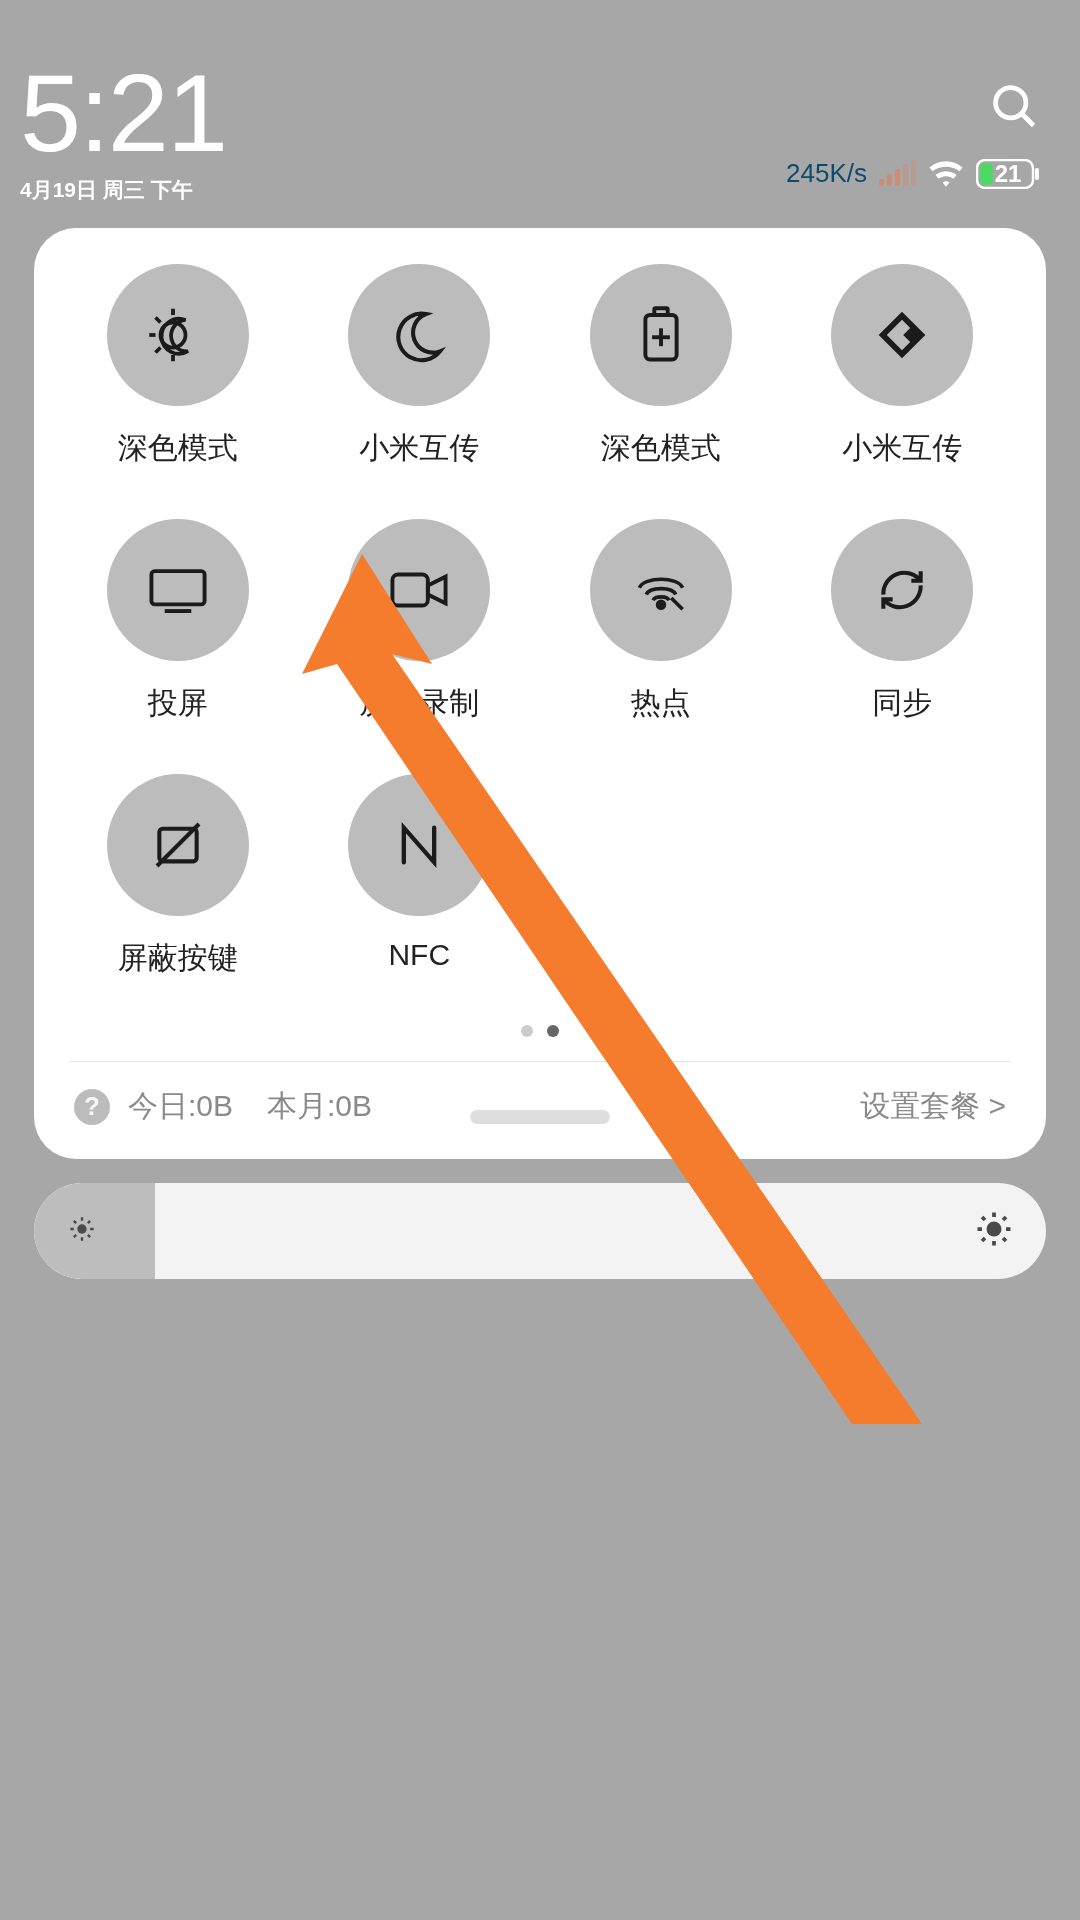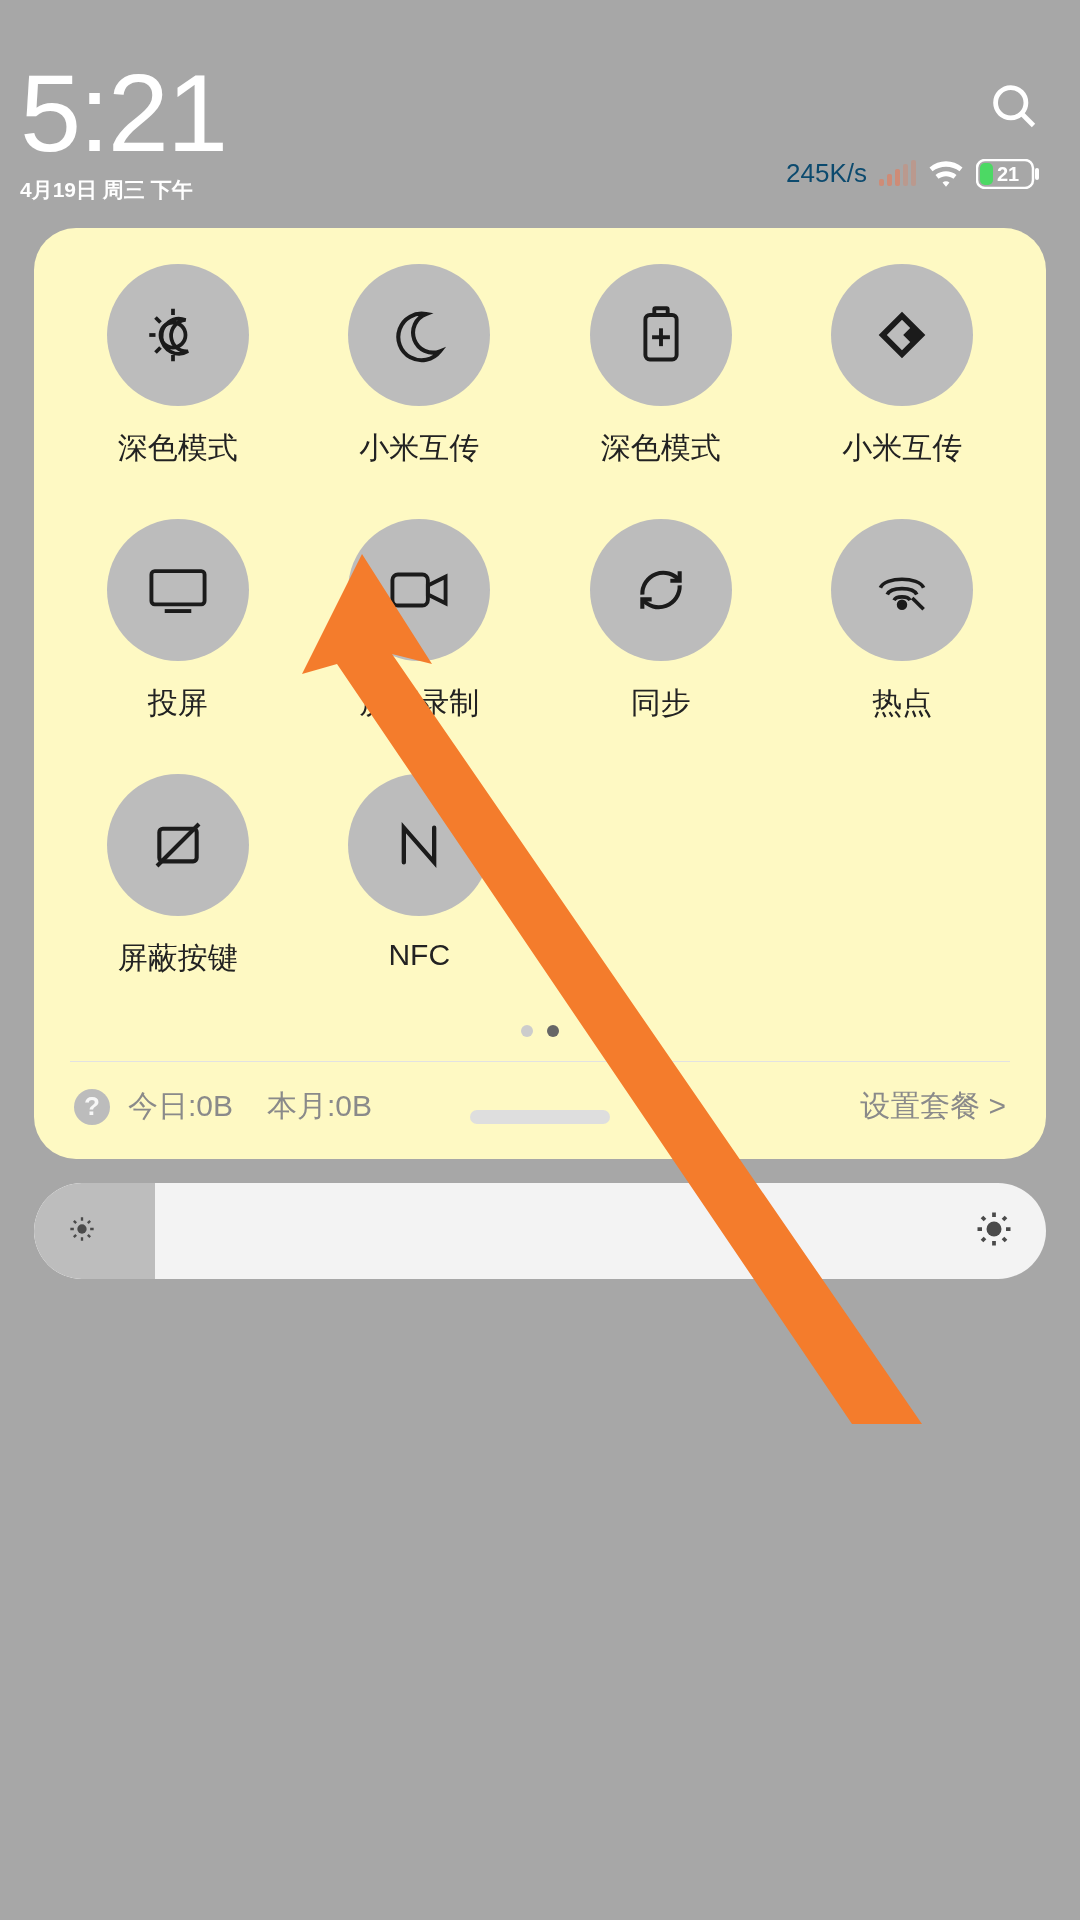--- a/index.html
+++ b/index.html
@@ -45,24 +45,24 @@
   .speed { color: #0c4a6e; font-size: 26px; font-weight: 500; }
   .signal { display: flex; align-items: flex-end; gap: 3px; height: 24px; }
   .signal span { width: 5px; background: #e87a56; border-radius: 2px; opacity: .6; }
   .signal span:nth-child(1){height:7px;}
   .signal span:nth-child(2){height:12px;}
   .signal span:nth-child(3){height:17px;}
   .signal span:nth-child(4){height:22px; opacity:.3;}
   .signal span:nth-child(5){height:26px; opacity:.3;}
   .wifi-ic svg, .battery svg { display:block; }
   .battery-wrap { position: relative; display:flex; align-items:center; }
-  .battery-pct { position:absolute; left:50%; top:50%; transform:translate(-50%,-50%); font-size:20px; color:#fff; font-weight:600; }
+  .battery-pct { position:absolute; left:50%; top:50%; transform:translate(-50%,-50%); font-size:24px; color:#fff; font-weight:600; }
   .panel {
     margin: 24px 34px 0 34px;
-    background: #fef9c3;
+    background: #ffffff;
     border-radius: 42px;
     padding: 30px 18px 6px 18px;
   }
   .tile-grid {
     display: grid;
     grid-template-columns: repeat(4, 1fr);
     row-gap: 50px;
     column-gap: 10px;
     padding: 6px 10px 30px 10px;
   }
@@ -247,41 +247,41 @@
           <rect x="4" y="6" width="32" height="28" rx="5"></rect>
           <path d="M36 16l16-8v24l-16-8z"></path>
         </svg>
       </div>
       <span class="tile-label">屏幕录制</span>
     </div>
 
 
     <div class="tile">
       <div class="tile-circle">
-        <svg width="56" height="56" viewBox="0 0 48 48" fill="none" stroke="#1b1b1b" stroke-width="3.5">
-          <path d="M40 16A18 18 0 0 0 8 28"></path>
-          <path d="M8 32a18 18 0 0 0 32-12"></path>
-          <path d="M40 8v8h-8"></path>
-            <path d="M8 40v-8h8"></path>
-        </svg>
-      </div>
-      <span class="tile-label">同步</span>
-    </div>
-
-    <div class="tile">
-      <div class="tile-circle">
         <svg width="58" height="50" viewBox="0 0 50 44" fill="none" stroke="#1b1b1b" stroke-width="3.2">
           <path d="M6 20c4-10 34-10 38 0"></path>
           <path d="M12 26c3-7 23-7 26 0"></path>
           <path d="M18 31c2-4 12-4 14 0"></path>
           <line x1="34" y1="29" x2="44" y2="39"></line>
           <circle cx="25" cy="35" r="3" fill="#1b1b1b"></circle>
         </svg>
       </div>
       <span class="tile-label">热点</span>
+    </div>
+
+    <div class="tile">
+      <div class="tile-circle">
+        <svg width="56" height="56" viewBox="0 0 48 48" fill="none" stroke="#1b1b1b" stroke-width="3.5">
+          <path d="M40 16A18 18 0 0 0 8 28"></path>
+          <path d="M8 32a18 18 0 0 0 32-12"></path>
+          <path d="M40 8v8h-8"></path>
+            <path d="M8 40v-8h8"></path>
+        </svg>
+      </div>
+      <span class="tile-label">同步</span>
     </div>
 
     <div class="tile">
       <div class="tile-circle">
         <svg width="56" height="56" viewBox="0 0 48 48" fill="none" stroke="#1b1b1b" stroke-width="3.5">
           <rect x="8" y="10" width="32" height="28" rx="3"></rect>
           <line x1="6" y1="42" x2="42" y2="6"></line>
         </svg>
       </div>
       <span class="tile-label">屏蔽按键</span>

